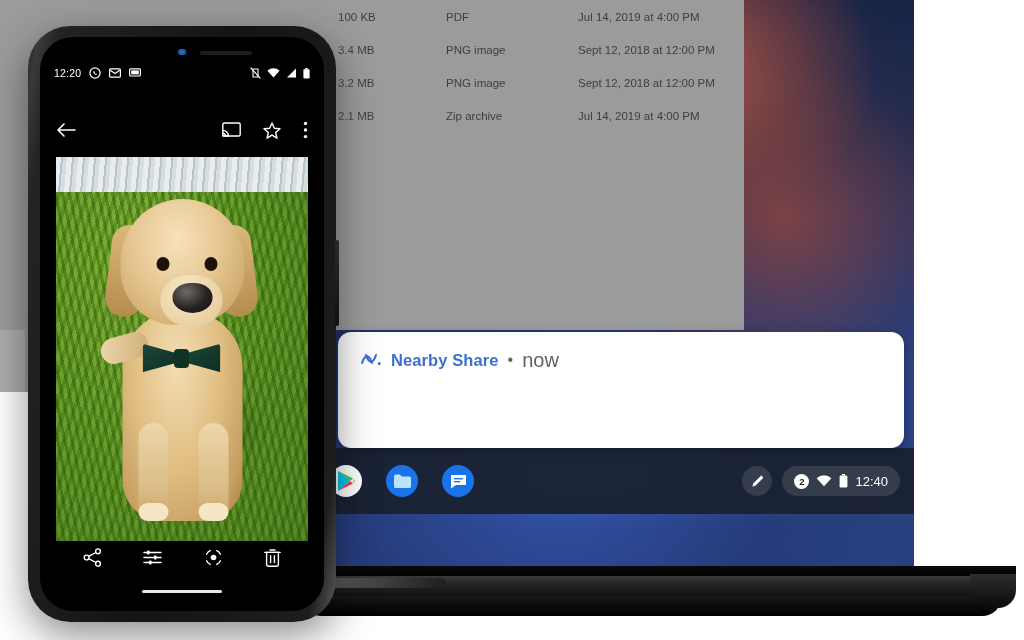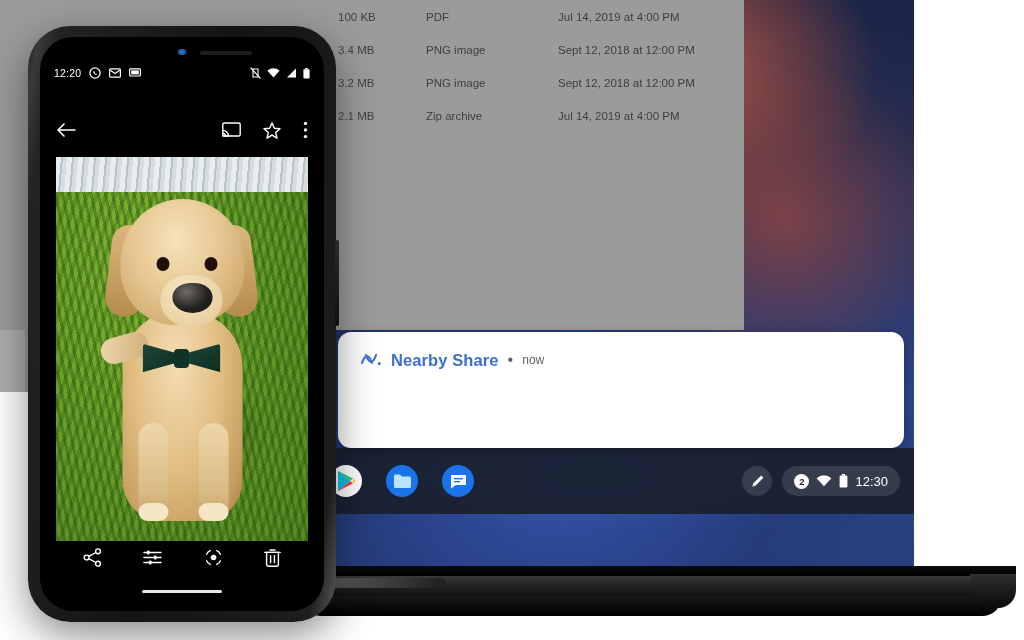--- a/index.html
+++ b/index.html
@@ -29,21 +29,21 @@
   .rail-avatar.a2 { background:radial-gradient(circle at 50% 45%, #bdae8e 0%, #7d7354 42%, #242622 100%); }
 
   .bg-title { position:absolute; left:34px; top:0px; font-size:11.5px;
               color:#3c3c3c; line-height:15px; }
 
   
   .file-list { position:absolute; left:338px; top:0px; width:400px; }
   .file-row { display:flex; height:33px; align-items:center; font-size:11.5px;
               color:#3e3e3e; }
   .c-size { width:88px; }
-  .c-type { width:110px; }
+  .c-type { width:110px;margin-left:20px; }
   .c-date { flex:1;margin-left:22px; }
 
   
   .cb-screen { position:absolute; left:324px; top:0; width:590px; height:570px;
      background:
        radial-gradient(ellipse 250px 220px at 62% 12%, rgba(176,86,70,.95) 0%, rgba(140,70,62,.55) 45%, rgba(30,40,70,0) 75%),
        radial-gradient(ellipse 300px 280px at 78% 38%, rgba(155,72,62,.75) 0%, rgba(60,50,80,.25) 55%, rgba(25,35,65,0) 80%),
        radial-gradient(ellipse 420px 330px at 40% 85%, rgba(52,84,172,.85) 0%, rgba(34,54,116,.5) 50%, rgba(18,26,58,0) 80%),
        linear-gradient(170deg, #16203f 0%, #1d2a50 35%, #2c4488 70%, #28407d 100%);
      overflow:hidden; }
@@ -71,21 +71,21 @@
   .badge-n { width:15px;height:15px;border-radius:50%;background:#fff;color:#202124;
      font-size:9.5px;display:flex;align-items:center;justify-content:center;font-weight:bold;}
 
   
   .notif { position:absolute; left:338px; top:332px; width:566px; height:116px;
      background:#fff; border-radius:13px; box-shadow:0 2px 10px rgba(0,0,0,.28);
      padding:17px 22px 0 22px; }
   .notif-head { display:flex; align-items:center; gap:9px; height:22px; }
   .notif-app { color:#3b6fd4; font-size:16.5px; font-weight:bold; letter-spacing:.1px; }
   .notif-sep { color:#5f6368; font-size:16px; }
-  .notif-time { color:#5f6368; font-size:12px; }
+  .notif-time { color:#5f6368; font-size:20px; }
   .notif-body { margin-top:13px; font-size:19.5px; color:#202124; letter-spacing:.1px; }
 
   
   .lid { position:absolute; left:314px; top:-14px; width:624px; height:590px;
      background:linear-gradient(90deg,#0c0c0c 0%,#1b1b1b 6%,#141414 12%,#0a0a0a 92%,#242424 99%);
      border-radius:0 0 16px 16px; z-index:-1; }
   .lid-inner { position:absolute; left:324px; top:0; width:590px; height:570px;
      background:#000; z-index:-1; }
   .laptop-base { position:absolute; left:278px; top:566px; width:746px; height:52px; }
   .base-top { position:absolute; left:8px; top:0; width:730px; height:14px;
@@ -294,21 +294,21 @@
       </div>
       <div class="pill">
         <span class="badge-n">2</span>
         <svg width="16" height="12" viewBox="0 0 16 12">
           <path d="M8 11.3L0.6 3.3A10.6 10.6 0 0115.4 3.3z" fill="#ffffff"></path>
         </svg>
         <svg width="9" height="14" viewBox="0 0 9 14">
           <rect x="3" y="0" width="3" height="1.6" fill="#fff"></rect>
           <rect x="0.6" y="1.6" width="7.8" height="12" rx="1.3" fill="#ffffff"></rect>
         </svg>
-        <span>12:30</span>
+        <span>12:40</span>
       </div>
     </div>
   </div>
 
   <div class="notif">
     <div class="notif-head">
       <svg width="22" height="18" viewBox="0 0 22 18">
         <path d="M2 12 C5 3, 9 3, 12 12" stroke="#3b6fd4" stroke-width="2.1" fill="none" stroke-linecap="round"></path>
         <path d="M6 4 C9 13, 13 13, 16 4" stroke="#3b6fd4" stroke-width="2.1" fill="none" stroke-linecap="round"></path>
         <circle cx="19.2" cy="12.4" r="1.5" fill="#3b6fd4"></circle>

